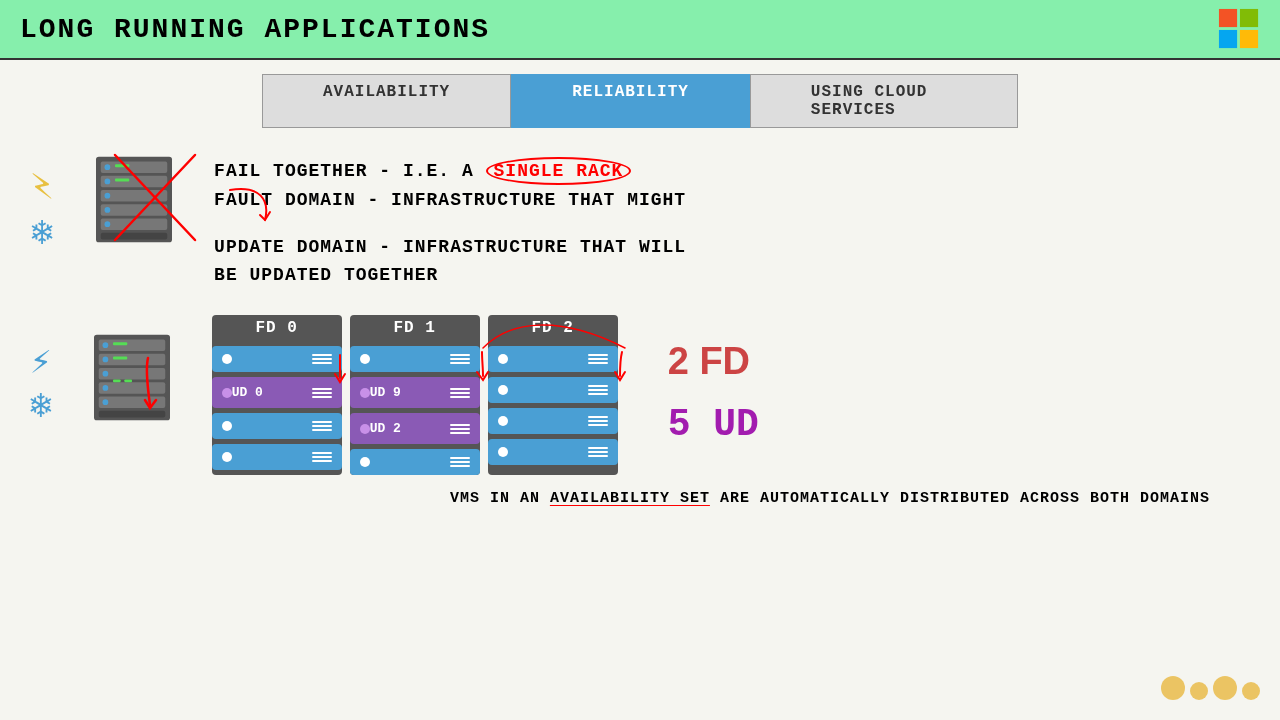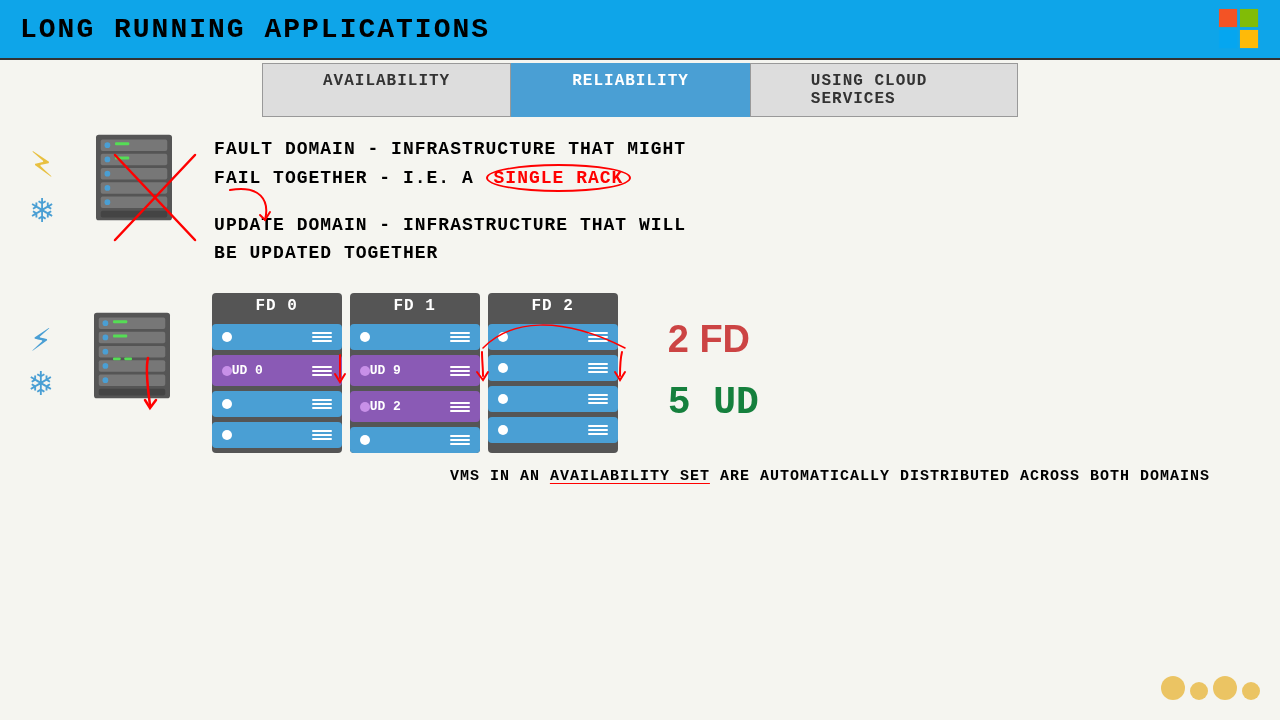--- a/index.html
+++ b/index.html
@@ -12,36 +12,36 @@
       position: relative;
     }
 
     
     #header {
       display: flex;
       align-items: center;
       justify-content: space-between;
       padding: 8px 20px;
       border-bottom: 2px solid #333;
-      background: #0ea5e9;
+      background: #86efac;
     }
     #header h1 {
       font-family: 'Courier New', monospace;
       font-size: 28px;
       font-weight: bold;
       letter-spacing: 2px;
       text-transform: uppercase;
     }
 
     
     #tabs {
       display: flex;
       justify-content: center;
       gap: 0;
-      margin: 3px auto;
+      margin: 14px auto;
       width: 756px;
     }
     .tab {
       padding: 8px 60px;
       font-family: 'Courier New', monospace;
       font-size: 16px;
       font-weight: bold;
       letter-spacing: 1px;
       text-transform: uppercase;
       border: 1px solid #999;
@@ -327,24 +327,24 @@
         <circle cx="22" cy="46" r="3" fill="#4a9fd4"></circle>
         <circle cx="22" cy="61" r="3" fill="#4a9fd4"></circle>
         <circle cx="22" cy="76" r="3" fill="#4a9fd4"></circle>
 
         <rect x="30" y="13" width="15" height="3" rx="1" fill="#5d5"></rect>
         <rect x="30" y="28" width="15" height="3" rx="1" fill="#5d5"></rect>
       </svg>
     </div>
 
     <div class="fault-text">
-      <p>Fault Domain - Infrastructure that might</p>
       <p>
         <span>Fail Together - i.e. a</span>&nbsp;<span class="highlight-circle">Single Rack</span>
       </p>
+      <p>Fault Domain - Infrastructure that might</p>
       <br>
       <p>Update Domain - Infrastructure that will</p>
       <p>be updated together</p>
     </div>
   </div>
 
   <div id="bottom-section">
 
     <div class="left-icons-bottom">
       <span class="icon-bolt-small">⚡</span>
@@ -482,21 +482,21 @@
             <div class="fd-line"></div>
               <div class="fd-line"></div>
               <div class="fd-line"></div>
           </div>
         </div>
       </div>
     </div>
 
     <div style="margin-left: 50px; margin-top: 30px;">
       <div class="annotation-fd" style="position:relative; left:0; top:0; font-family:Liberation Sans, sans-serif; font-size:38px; font-weight:bold; color:#c44;">2 FD</div>
-      <div class="annotation-ud" style="position:relative; left:0; top:20px; font-family:'Courier New',monospace; font-size:38px; font-weight:bold; color:#15803d;">5 UD</div>
+      <div class="annotation-ud" style="position:relative; left:0; top:20px; font-family:'Courier New',monospace; font-size:38px; font-weight:bold; color:#a21caf;">5 UD</div>
     </div>
   </div>
 
   <div id="bottom-text" style="margin-top: 15px; padding: 0 40px;">
     <p>
       <span>VMs in an </span><span class="underline-red">Availability Set</span><span> are automatically distributed across both domains</span>
     </p>
   </div>
 
 </div>

